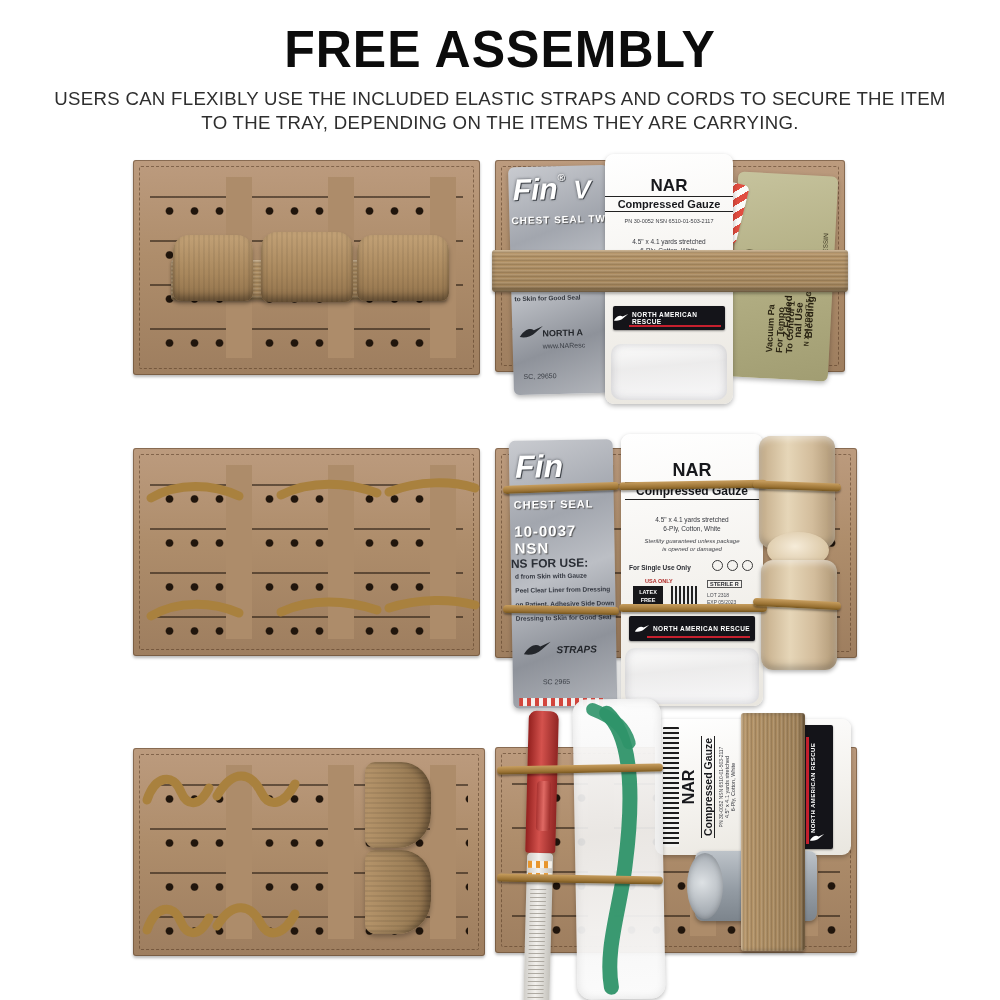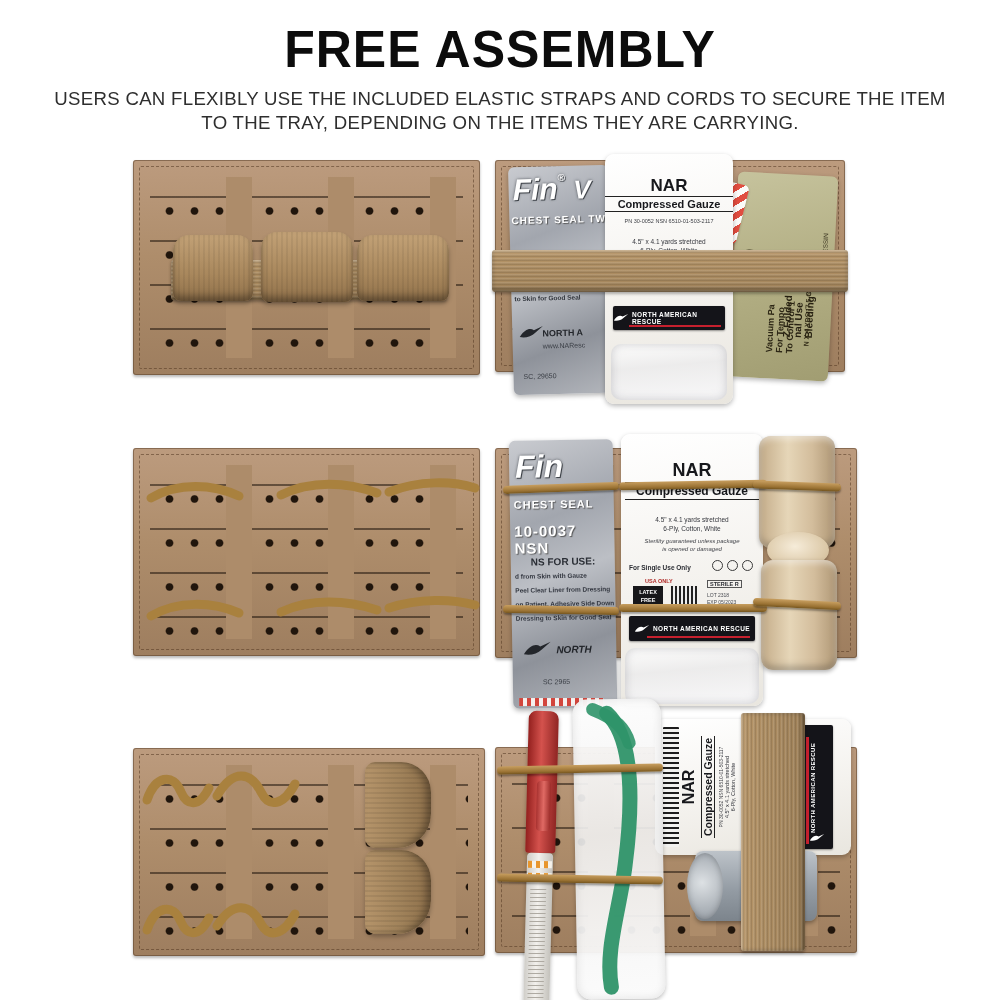--- a/index.html
+++ b/index.html
@@ -174,29 +174,29 @@
     </svg>
   </div>
 
   <div class="tray" style="left:495px;top:448px;width:362px;height:210px;">
     <div class="holes"></div>
 
     <div class="pack pack-grey" style="left:16px;top:-8px;width:104px;height:268px;transform:rotate(-1deg);">
       <div style="position:absolute;left:6px;top:8px;font-size:32px;" class="brand-big">Fin</div>
       <div class="seal-band" style="position:absolute;left:4px;top:58px;width:100px;font-size:11px;">CHEST SEAL</div>
       <div class="seal-band" style="position:absolute;left:4px;top:82px;width:100px;font-size:15px;">10-0037   NSN</div>
-      <div style="position:absolute;left:20px;top:116px;font-size:10px;font-weight:bold;color:#2b2f36;">NS FOR USE:</div>
+      <div style="position:absolute;left:0;top:116px;font-size:12px;font-weight:bold;color:#2b2f36;">NS FOR USE:</div>
       <div style="position:absolute;left:4px;top:132px;font-size:6.5px;font-weight:bold;color:#333740;">d from Skin with Gauze</div>
       <div style="position:absolute;left:4px;top:146px;font-size:6.5px;font-weight:bold;color:#333740;">Peel Clear Liner from Dressing</div>
       <div style="position:absolute;left:4px;top:160px;font-size:6.5px;font-weight:bold;color:#333740;">on Patient, Adhesive Side Down</div>
       <div style="position:absolute;left:4px;top:174px;font-size:6.5px;font-weight:bold;color:#333740;">Dressing to Skin for Good Seal</div>
       <svg viewBox="0 0 20 12" style="position:absolute;left:10px;top:200px;width:30px;height:18px;">
           <path d="M1 9 C5 3 9 2 12 4 L19 1 L13 6 C10 9 5 10 1 9 Z" fill="#23262b"></path>
         </svg>
-      <div style="position:absolute;left:44px;top:204px;font-size:10px;font-weight:bold;font-style:italic;color:#23262b;">NORTH</div>
+      <div style="position:absolute;left:44px;top:204px;font-size:10px;font-weight:bold;font-style:italic;color:#23262b;">STRAPS</div>
       <div style="position:absolute;left:30px;top:238px;font-size:7px;color:#3a3e45;">SC 2965</div>
       <div style="position:absolute;left:6px;top:258px;width:84px;height:8px;background:repeating-linear-gradient(90deg,#d2453c 0 4px,#f5f0ee 4px 8px);transform:rotate(1deg);"></div>
     </div>
 
     <div class="pack pack-white" style="left:126px;top:-14px;width:142px;height:272px;">
       <div style="position:absolute;left:0;top:26px;width:142px;text-align:center;font-size:18px;font-weight:bold;color:#17181c;">NAR</div>
       <div style="position:absolute;left:4px;top:48px;width:134px;text-align:center;font-size:12px;font-weight:bold;color:#17181c;border-top:1.5px solid #222;border-bottom:1.5px solid #222;padding:1px 0;">Compressed Gauze</div>
       <div style="position:absolute;left:0;top:82px;width:142px;text-align:center;font-size:6.5px;color:#34363c;">4.5" x 4.1 yards stretched</div>
       <div style="position:absolute;left:0;top:91px;width:142px;text-align:center;font-size:6.5px;color:#34363c;">6-Ply, Cotton, White</div>
       <div style="position:absolute;left:0;top:104px;width:142px;text-align:center;font-size:6px;font-style:italic;color:#43454b;">Sterility guaranteed unless package</div>

